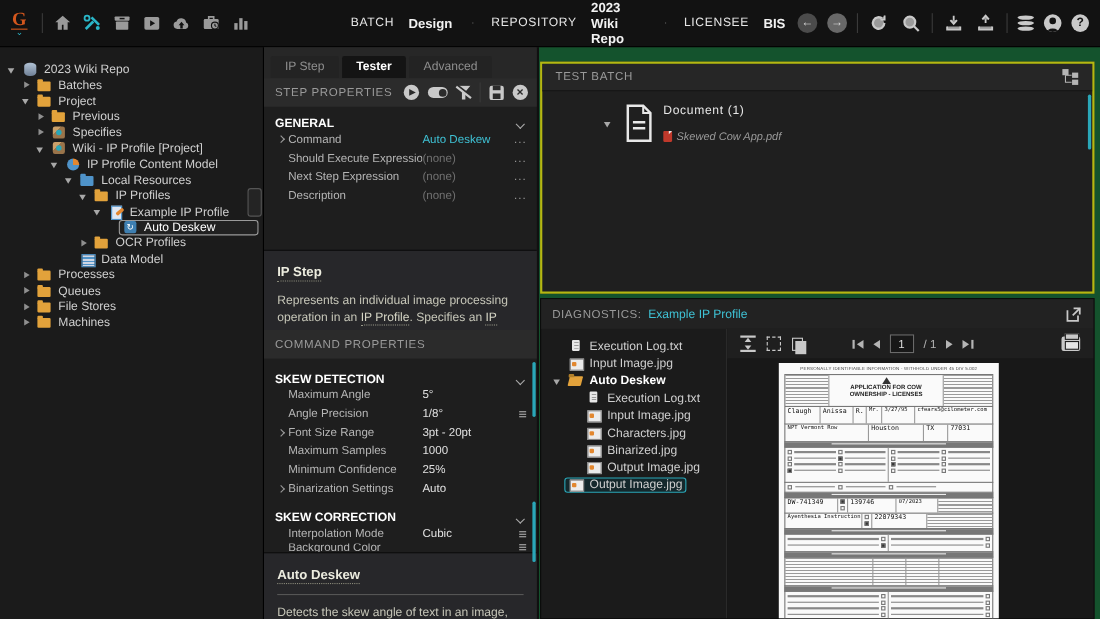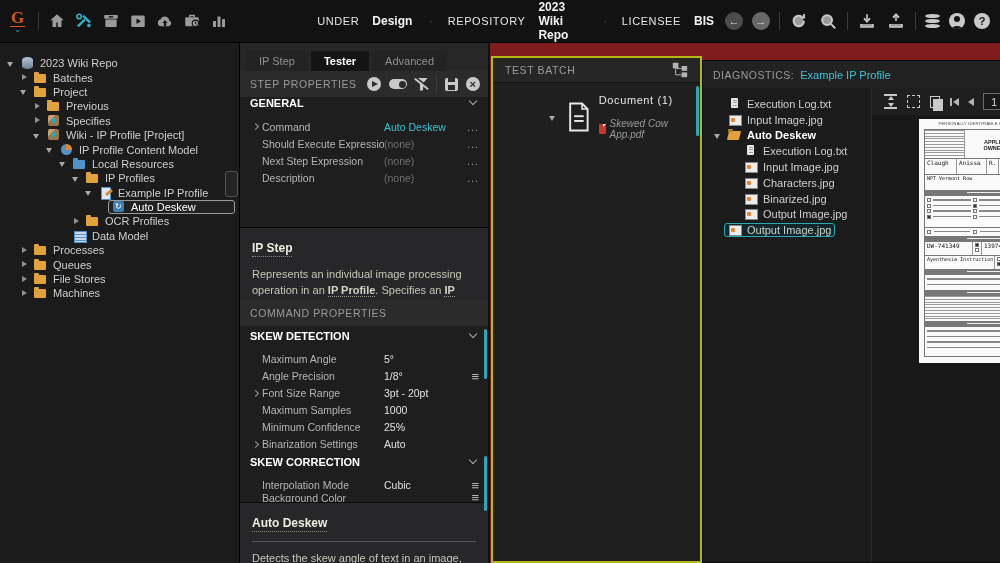--- a/index.html
+++ b/index.html
@@ -73,45 +73,45 @@
   .i-play::after{content:"";position:absolute;left:5px;top:3.5px;border-left:6px solid #2b2b2b;border-top:3.5px solid transparent;border-bottom:3.5px solid transparent}
   .i-toggle{width:18px;height:10px;border-radius:5px;background:#c9c9c9;position:relative}
   .i-toggle::after{content:"";position:absolute;right:1.5px;top:1.5px;width:7px;height:7px;border-radius:50%;background:#2b2b2b}
   .i-filter{width:13px;height:13px;position:relative}
   .i-filter::before{content:"";position:absolute;inset:0;background:#c9c9c9;clip-path:polygon(0 0,100% 0,62% 45%,62% 100%,38% 100%,38% 45%)}
   .i-filter::after{content:"";position:absolute;left:-2px;top:5px;width:17px;height:2px;background:#c9c9c9;box-shadow:0 -1.5px 0 #2b2b2b;transform:rotate(38deg)}
   .i-save{width:13px;height:13px;background:#c9c9c9;border-radius:2px;position:relative}
   .i-save::before{content:"";position:absolute;left:3px;top:0;width:7px;height:4px;background:#2b2b2b}
   .i-save::after{content:"";position:absolute;left:3px;bottom:1px;width:7px;height:5px;background:#2b2b2b}
   .i-close{width:14px;height:14px;border-radius:50%;background:#c9c9c9;color:#2b2b2b;font-size:11px;font-weight:bold;display:flex;align-items:center;justify-content:center;line-height:1}
-  .sect{display:flex;align-items:flex-start;height:21px;padding:0 10px;font-weight:bold;color:#fff;font-size:11px}
+  .sect{display:flex;align-items:flex-end;height:21px;padding:0 10px;font-weight:bold;color:#fff;font-size:11px}
   .chev-down{width:9px;height:9px;position:relative;margin-left:auto}
   .chev-down::after{content:"";position:absolute;left:1px;top:1px;width:5px;height:5px;border-right:1.6px solid #aaa;border-bottom:1.6px solid #aaa;transform:rotate(45deg)}
   .prow{display:flex;align-items:center;height:17px;padding:0 9px 0 11px;font-size:10.5px}
   .pexp{width:11px;height:9px;position:relative;flex:0 0 auto}
   .pexp::after{content:"";position:absolute;left:2px;top:2px;width:4px;height:4px;border-top:1.5px solid #9a9a9a;border-right:1.5px solid #9a9a9a;transform:rotate(45deg)}
   .pexp.ghost{visibility:hidden}
   .plabel{color:#b5b5b5;flex:0 0 122px;white-space:nowrap;overflow:hidden}
   .pvalue{color:#e0e0e0;white-space:nowrap}
   .pvalue.accent{color:#3fc1d4}
   .pvalue.muted{color:#707070}
   .pdots{margin-left:auto;color:#9a9a9a;letter-spacing:1px}
   .pmenu{margin-left:auto;color:#b5b5b5;font-size:13px;line-height:1}
   .prow.clipped{height:8px;overflow:hidden}
   .help{background:#27272a;border-top:1px solid #0a0a0a;padding:10px 12px;overflow:hidden}
   .help.clip{height:73px}
   .help h3{margin:0 0 9px;font-size:12px;color:#ececdf;display:inline-block;border-bottom:1px dotted #8a8a7a;padding-bottom:1px}
   .help p{margin:0;font-size:11px;line-height:1.5;color:#c6c6b8}
-  .hlink{border-bottom:1px dotted #9a9a8a;font-weight:bold;color:#d5d5c5}
+  .hlink{border-bottom:1px dotted #9a9a8a;font-weight:normal;color:#d5d5c5}
   .help hr{border:none;border-top:1px solid #555;margin:0 0 8px}
   .mid-scroll{position:absolute;right:1px;width:3px;background:#2aa7b8;border-radius:2px;z-index:4}
   .spacer{flex:1}
 
   
-  .right-col{flex:1;display:flex;flex-direction:row;min-width:0;padding:13px 5px 0 1px;background:#7f1d1d}
+  .right-col{flex:1;display:flex;flex-direction:column;min-width:0;padding:13px 5px 0 1px;background:#14532d}
   .test-batch{flex:0 0 211px;border:2px solid #b4b812;background:#1f1f1f;display:flex;flex-direction:column;overflow:hidden}
   .tb-header{flex:0 0 25px;background:#262626;display:flex;align-items:center;padding:0 12px;color:#9a9a9a;font-size:10.5px;letter-spacing:.6px;border-bottom:1px solid #141414}
   .tb-header svg{margin-left:auto;width:16px;height:16px}
   .tb-body{flex:1;position:relative;padding:5px 10px 0;overflow:hidden}
   .tb-row{display:flex;align-items:center;gap:8px}
   .batch-row{margin-left:14px}
   .doc-row{margin-left:45px;margin-top:6px;align-items:center}
   .tb-label{font-size:11px;color:#e6e6e6}
   .doc-meta{display:flex;flex-direction:column;gap:12px}
   .doc-file{display:flex;align-items:center;font-size:10px;color:#9a9a9a;font-style:italic}
@@ -230,21 +230,21 @@
       </span>
     <span class="nav-ico">
         <svg viewBox="0 0 24 24">
           <rect x="4" y="12" width="4" height="8"></rect>
           <rect x="10" y="6" width="4" height="14"></rect>
           <rect x="16" y="9.5" width="4" height="10.5"></rect>
         </svg>
       </span>
 
     <span style="width:130px"></span>
-    <span class="tb-label">UNDER</span>
+    <span class="tb-label">BATCH</span>
     <span class="tb-value">Design</span>
     <span class="tb-dot">·</span>
     <span class="tb-label">REPOSITORY</span>
     <span class="tb-value">2023 Wiki Repo</span>
     <span class="tb-dot">·</span>
     <span class="tb-label">LICENSEE</span>
     <span class="tb-value">BIS</span>
 
     <span class="tb-right">
       <span class="circ-btn">←</span>

